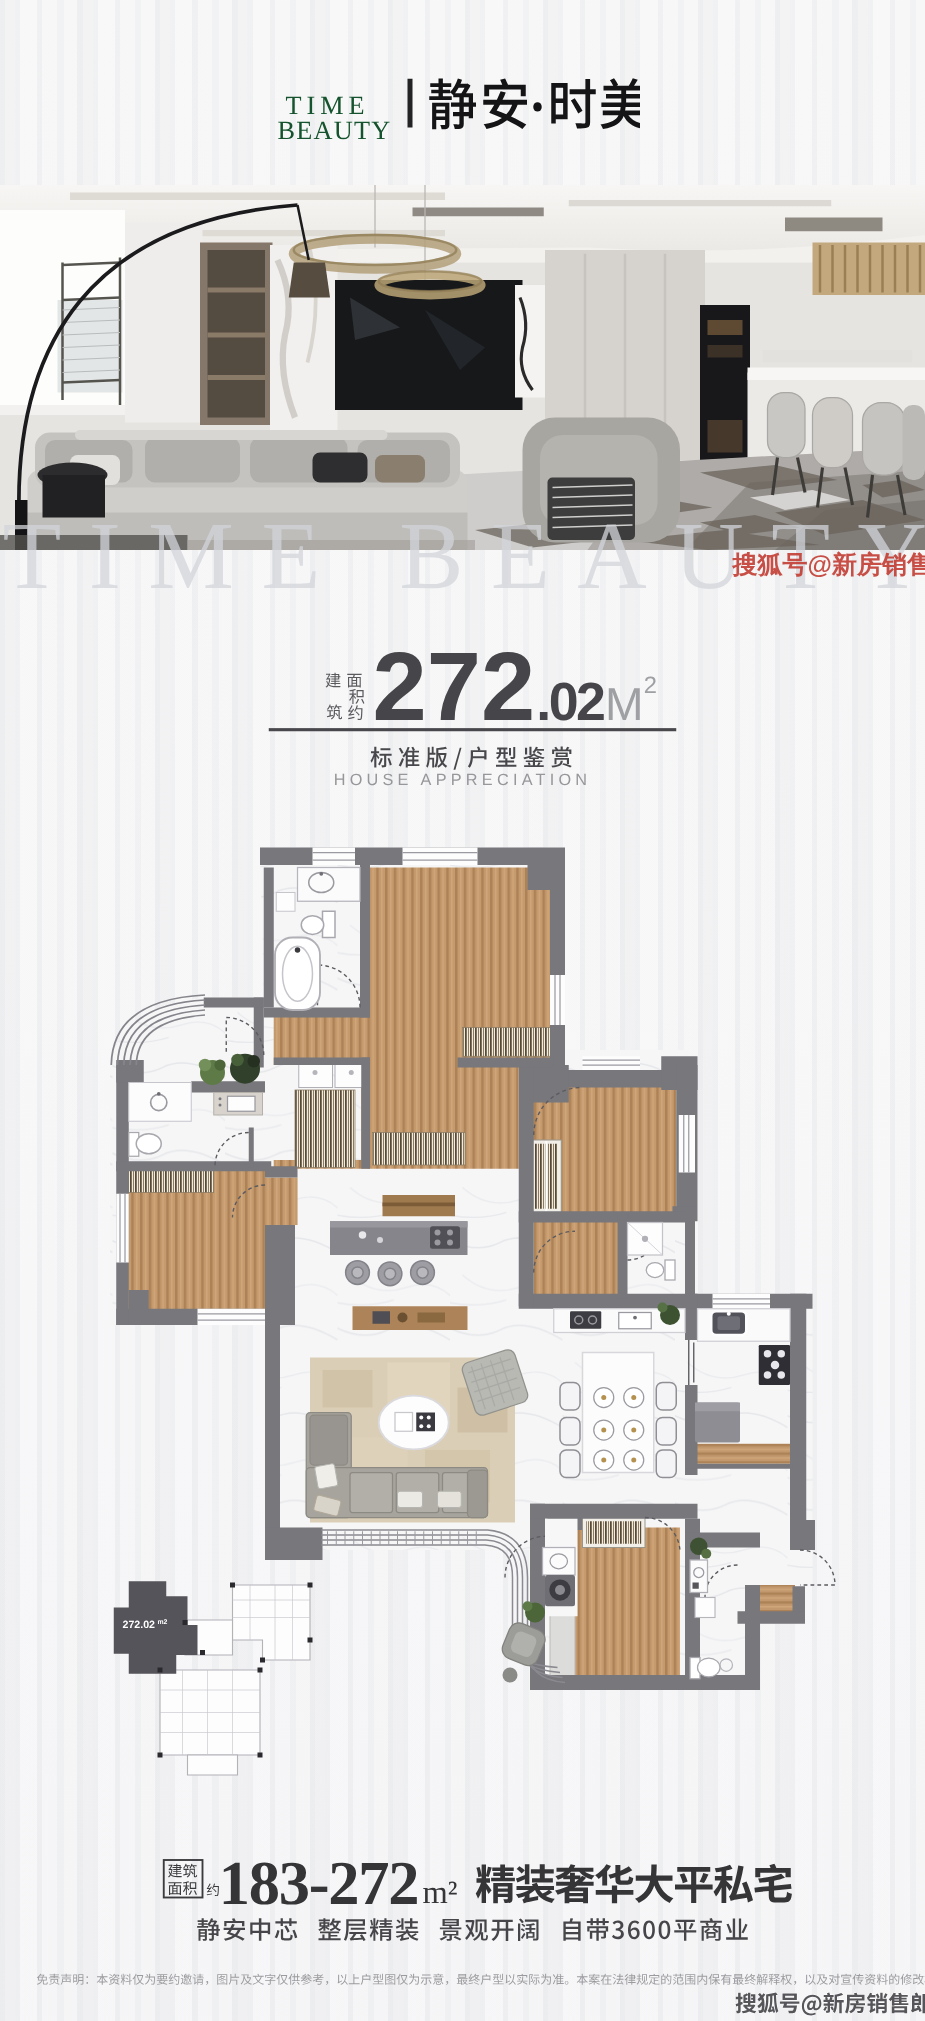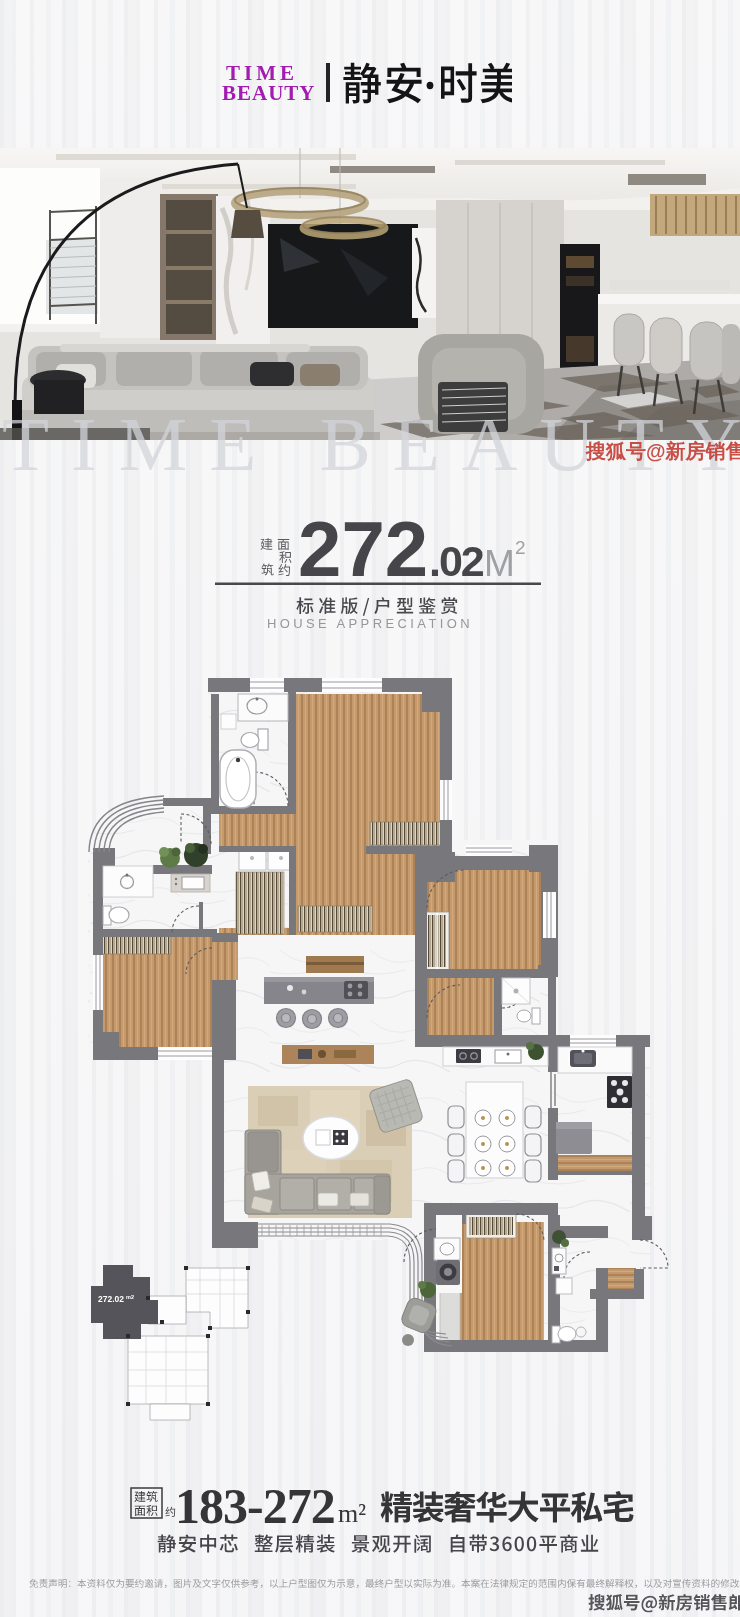--- a/index.html
+++ b/index.html
@@ -5,21 +5,21 @@
 .abs{position:absolute;}
 </style></head><body>
 
 <div class="abs" style="left:0;top:0;width:740px;height:1617px;background:
  repeating-linear-gradient(90deg, rgba(230,232,235,0.4) 0 4px, rgba(255,255,255,0.0) 4px 12px,
   rgba(236,238,240,0.35) 12px 16px, rgba(253,253,254,0.5) 16px 30px,
   rgba(232,234,237,0.3) 30px 34px, rgba(252,252,253,0.45) 34px 46px,
   rgba(238,240,242,0.35) 46px 51px, rgba(255,255,255,0.35) 51px 62px),
  linear-gradient(180deg,#f3f3f4,#f0f0f2);"></div>
 
-<div class="abs" style="left:210px;top:63px;width:100px;height:42px;color:#a21caf;font-family:'Liberation Serif',serif;text-align:center;font-weight:bold;">
+<div class="abs" style="left:210px;top:74px;width:100px;height:42px;color:#14532d;font-family:'Liberation Serif',serif;text-align:center;">
  <div style="font-size:21px;letter-spacing:4px;line-height:20px;text-indent:4px;">TIME</div>
  <div style="font-size:21px;letter-spacing:1px;line-height:21px;margin-left:12px;">BEAUTY</div>
 </div>
 
 <div class="abs" style="left:326px;top:63px;width:4px;height:39px;background:#232325;"></div>
 <svg class="abs" style="left:342px;top:55px;" width="170" height="50" viewBox="0 0 170 50">
     <g transform="scale(1,1.09)">
       <g transform="translate(0.00,41.00)" fill="#141416">
         <path transform="translate(0.0,0)" d="M24.3 -33.8C23.0 -30.0 20.7 -26.3 18.1 -23.9L18.1 -25.6L12.3 -25.6L12.3 -27.6L19.0 -27.6L19.0 -30.3L12.3 -30.3L12.3 -33.8L8.8 -33.8L8.8 -30.3L2.2 -30.3L2.2 -27.6L8.8 -27.6L8.8 -25.6L3.0 -25.6L3.0 -23.0L8.8 -23.0L8.8 -20.8L1.4 -20.8L1.4 -18.0L19.4 -18.0L19.4 -20.8L12.3 -20.8L12.3 -23.0L18.1 -23.0L18.1 -23.5C18.9 -23.0 20.0 -22.1 20.6 -21.6L20.6 -20.0L25.5 -20.0L25.5 -16.2L18.8 -16.2L18.8 -13.1L25.5 -13.1L25.5 -9.2L20.4 -9.2L20.4 -6.1L25.5 -6.1L25.5 -0.8C25.5 -0.3 25.3 -0.1 24.8 -0.1C24.2 -0.1 22.5 -0.1 20.6 -0.2C21.2 0.8 21.7 2.3 21.8 3.3C24.5 3.3 26.3 3.2 27.4 2.6C28.7 2.1 29.0 1.0 29.0 -0.8L29.0 -6.1L33.0 -6.1L33.0 -4.6L36.4 -4.6L36.4 -13.1L38.8 -13.1L38.8 -16.2L36.4 -16.2L36.4 -23.1L30.8 -23.1C32.2 -24.9 33.5 -26.9 34.4 -28.7L32.0 -30.2L31.5 -30.0L26.4 -30.0C26.9 -31.0 27.3 -32.0 27.6 -33.0ZM24.9 -27.1L29.6 -27.1C28.9 -25.8 28.0 -24.3 27.1 -23.1L22.1 -23.1C23.1 -24.3 24.0 -25.7 24.9 -27.1ZM33.0 -9.2L29.0 -9.2L29.0 -13.1L33.0 -13.1ZM33.0 -16.2L29.0 -16.2L29.0 -20.0L33.0 -20.0ZM7.0 -8.4L14.1 -8.4L14.1 -6.0L7.0 -6.0ZM7.0 -11.0L7.0 -13.3L14.1 -13.3L14.1 -11.0ZM3.7 -16.1L3.7 3.4L7.0 3.4L7.0 -3.4L14.1 -3.4L14.1 -0.3C14.1 0.2 14.0 0.3 13.5 0.3C13.1 0.3 11.7 0.3 10.2 0.3C10.6 1.1 11.1 2.4 11.3 3.4C13.6 3.4 15.0 3.3 16.1 2.8C17.2 2.3 17.5 1.4 17.5 -0.2L17.5 -16.1Z"></path>
       </g>

